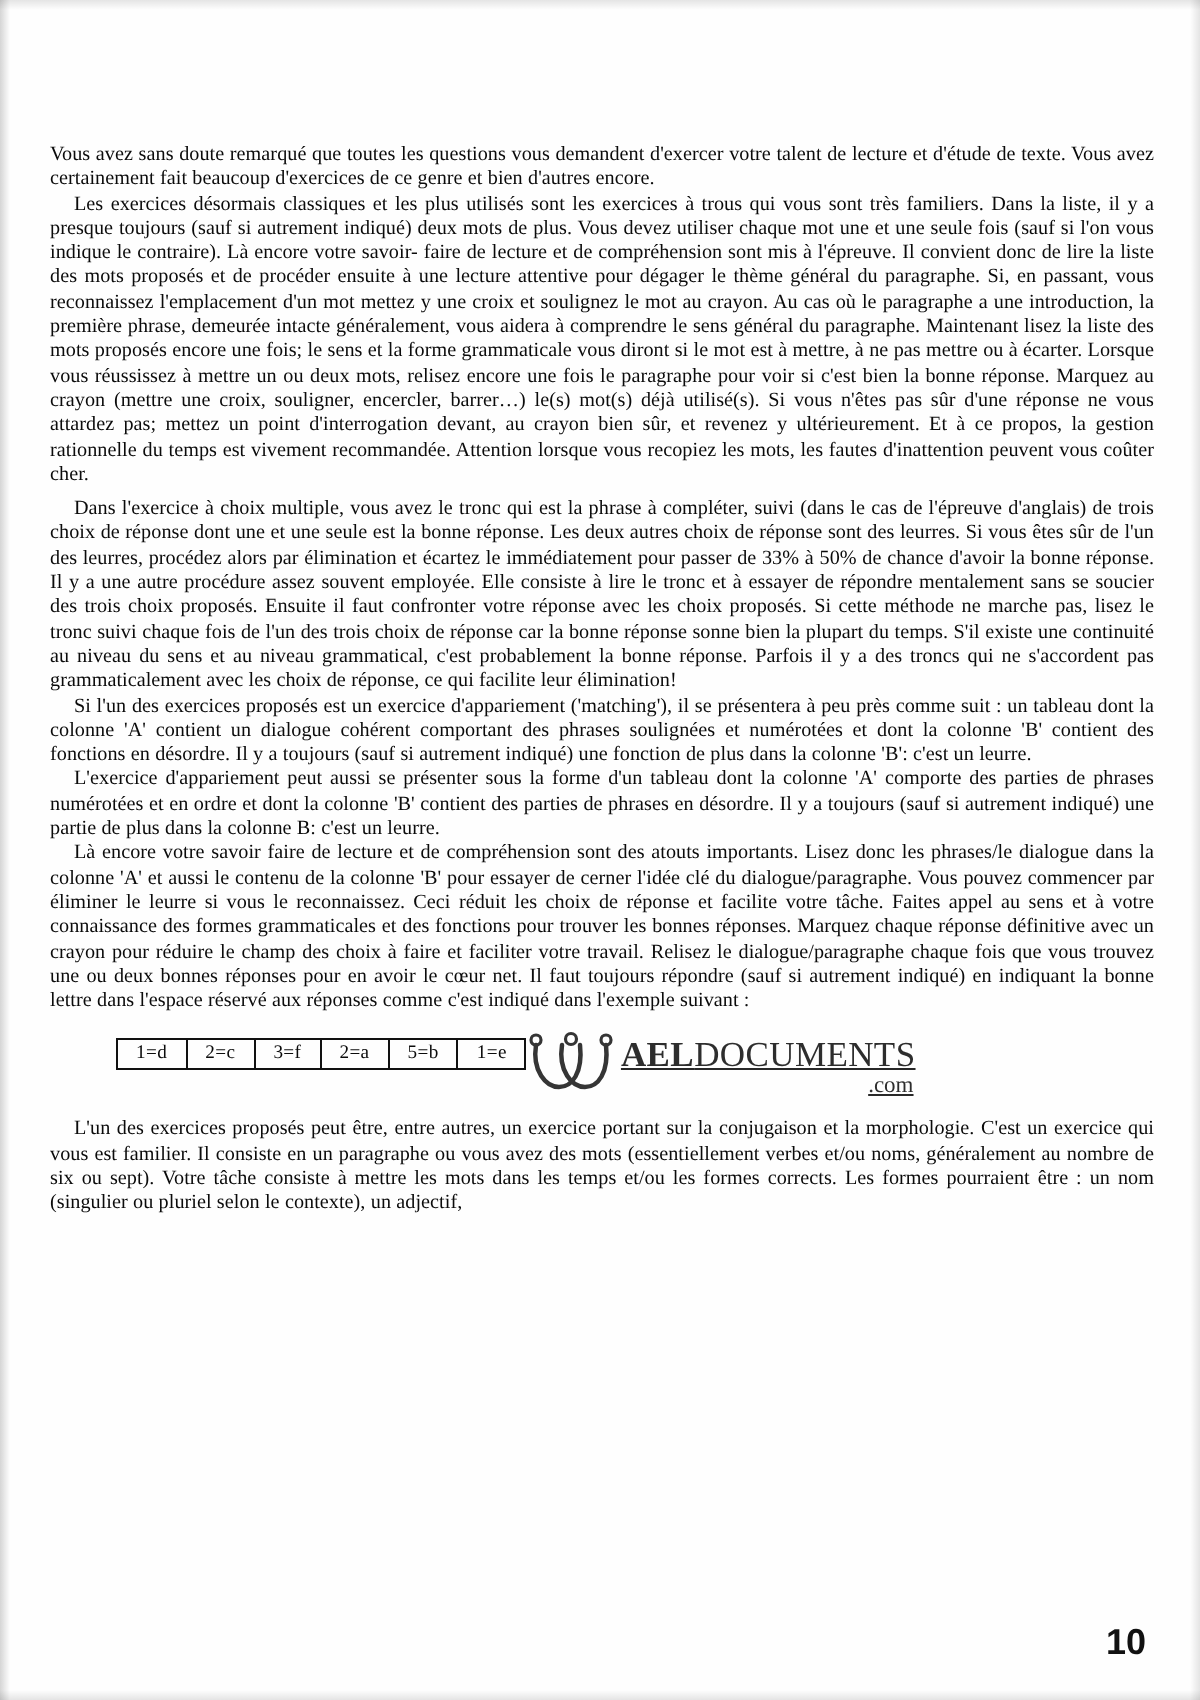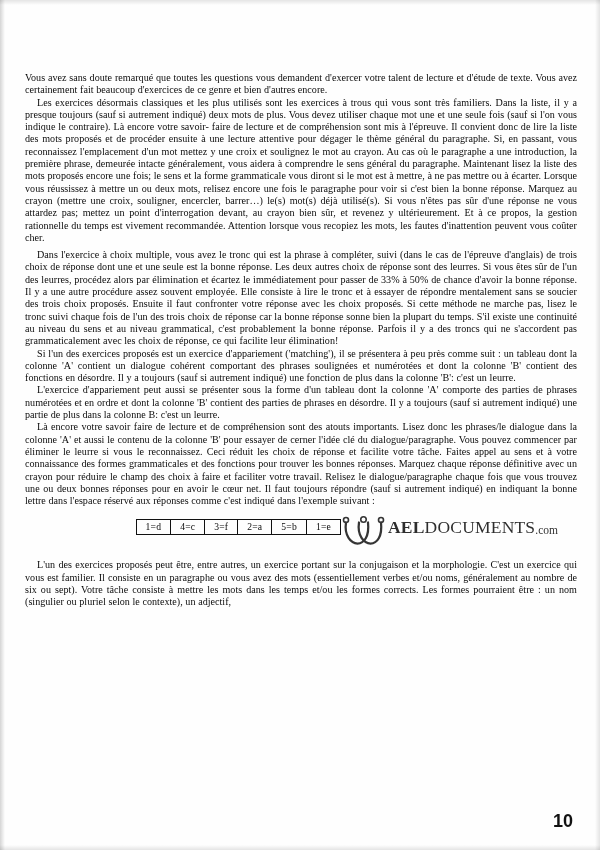--- a/index.html
+++ b/index.html
@@ -92,21 +92,21 @@
   }
 
   .para-gap { height: 5px; }
 
   
   .answer-row {
     margin-top: 12px;
     margin-bottom: 10px;
     display: flex;
     align-items: flex-start;
-    justify-content: flex-end;
+    justify-content: flex-start;
   }
   table.answer-table {
     border-collapse: collapse;
     margin-left: 33px;
     font-size: 9.6px;
   }
   table.answer-table td {
     border: 1px solid #111;
     padding: 1px 9px 2px 9px;
     text-align: center;
@@ -124,23 +124,24 @@
     opacity: 0.88;
   }
   .wm-glyph {
     width: 46px;
     height: 34px;
     margin-right: 1px;
     margin-top: 2px;
   }
   .wm-text-col {
     display: flex;
-    flex-direction: row;
+    flex-direction: column;
     align-items: flex-end;
     line-height: 1;
+    text-decoration: underline;
   }
   .wm-main {
     font-family: "Liberation Serif", serif;
     font-size: 17.5px;
     letter-spacing: 0.2px;
     color: #111;
     margin-top: 6px;
   }
   .wm-main .ael { font-weight: bold; }
   .wm-main .docs { font-weight: normal; }
@@ -188,21 +189,21 @@
 
     <p class="body-text indent">L'exercice d'appariement peut aussi se présenter sous la forme d'un tableau dont la colonne 'A' comporte des parties de phrases numérotées et en ordre et dont la colonne 'B' contient des parties de phrases en désordre. Il y a toujours (sauf si autrement indiqué) une partie de plus dans la colonne B: c'est un leurre.</p>
 
     <p class="body-text indent">Là encore votre savoir faire de lecture et de compréhension sont des atouts importants. Lisez donc les phrases/le dialogue dans la colonne 'A' et aussi le contenu de la colonne 'B' pour essayer de cerner l'idée clé  du dialogue/paragraphe. Vous pouvez commencer par éliminer le leurre si vous le reconnaissez. Ceci réduit les choix de réponse et facilite votre tâche. Faites appel au  sens et à votre connaissance des formes grammaticales et des fonctions pour trouver les bonnes réponses. Marquez chaque réponse définitive avec un crayon pour réduire le champ des choix à faire et faciliter votre travail. Relisez le dialogue/paragraphe chaque fois que vous trouvez une ou deux bonnes réponses pour en avoir le cœur net. Il faut toujours  répondre (sauf si autrement indiqué)  en indiquant la bonne lettre dans l'espace réservé aux réponses  comme c'est indiqué dans l'exemple suivant :</p>
 
     <div class="answer-row">
       <table class="answer-table">
         <tbody>
             <tr>
           <td>1=d</td>
-          <td>4=c</td>
+          <td>2=c</td>
           <td>3=f</td>
           <td>2=a</td>
           <td>5=b</td>
           <td>1=e</td>
         </tr>
       </tbody>
         </table>
 
       <div class="watermark">
         <svg class="wm-glyph" viewBox="0 0 92 66">

